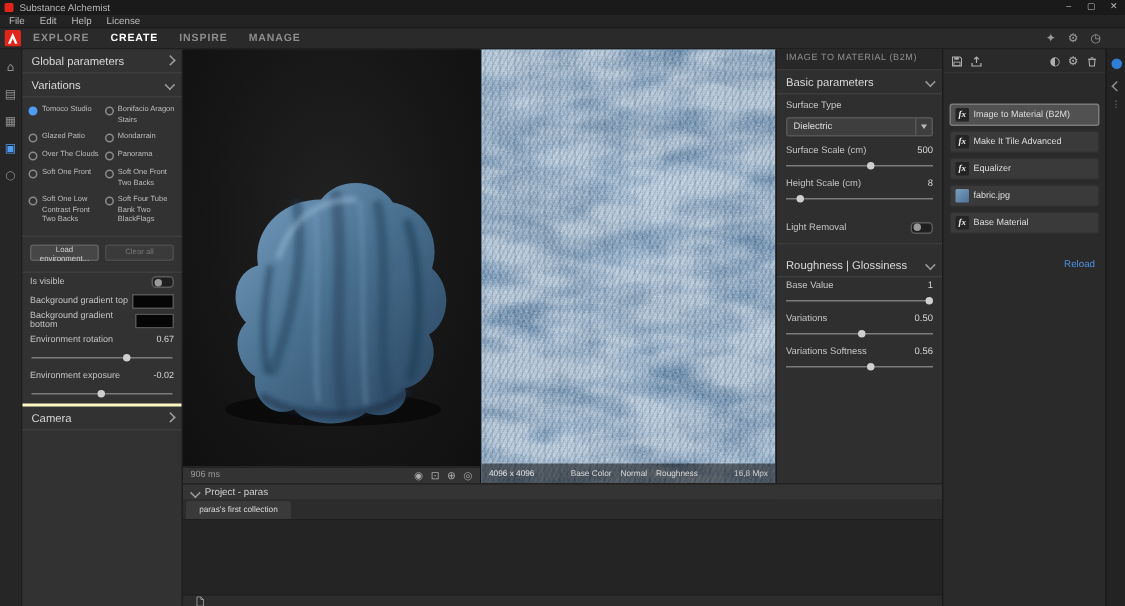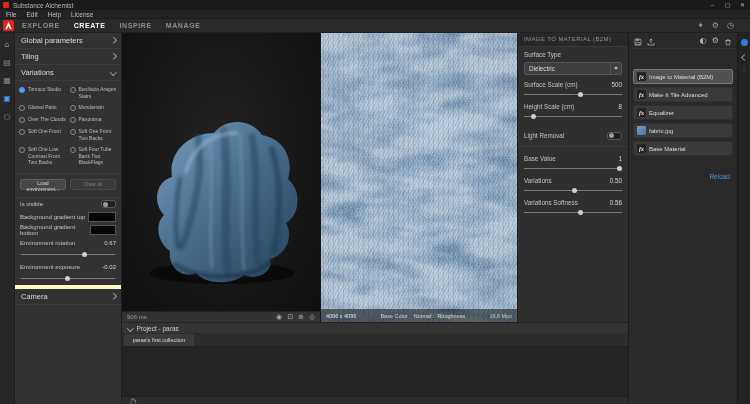--- a/index.html
+++ b/index.html
@@ -150,24 +150,20 @@
     <span class="lsi icf active">▣</span>
     <span class="lsi icf">○</span>
   </div>
 
   <div class="abs leftpanel">
     <div class="sec">
       <span>Global parameters</span>
         <i class="chev r"></i>
     </div>
     <div class="sec">
-      <span>Tiling</span>
-        <i class="chev r"></i>
-    </div>
-    <div class="sec">
       <span>Variations</span>
         <i class="chev d"></i>
     </div>
 
     <div class="radiogrid">
       <label class="ritem">
           <span class="radio sel"></span>
           <span class="rlabel">Tomoco Studio</span>
         </label>
       <label class="ritem">
@@ -235,21 +231,21 @@
       </div>
 
     <div class="prow lp">
       <span>Environment exposure</span>
       <span class="pval">-0.02</span>
     </div>
     <div class="slider">
         <span class="knob" style="left:47%;"></span>
       </div>
 
-    <div class="sec" style="border-top:4px solid #fef9c3;">
+    <div class="sec" style="border-top:2px solid #fef9c3;">
       <span>Camera</span>
         <i class="chev r"></i>
     </div>
   </div>
 
   <div class="abs viewport">
     <svg width="160" height="210" viewBox="0 0 160 210" style="position:absolute;left:18px;top:46px;">
       <defs>
         <linearGradient id="clothG" x1="0" y1="0" x2="1" y2="1">
           <stop offset="0" stop-color="#7aa0c2"></stop>
@@ -316,20 +312,24 @@
         <span>Normal</span>
         <span>Roughness</span>
       </span>
       <span class="sz">16,8 Mpx</span>
     </div>
   </div>
 
   <div class="abs rightpanel">
     <div class="rphead">IMAGE TO MATERIAL (B2M)</div>
 
+    <div class="sec">
+      <span>Basic parameters</span>
+        <i class="chev d"></i>
+    </div>
 
     <div class="plabel">Surface Type</div>
     <div class="dd">
       <span>Dielectric</span>
       <span class="ddcaret"></span>
     </div>
 
     <div class="prow rp">
       <span>Surface Scale (cm)</span>
       <span class="pval">500</span>
@@ -347,20 +347,24 @@
       </div>
 
     <div class="sp6"></div>
     <div class="prow rp" style="height:13px;">
       <span>Light Removal</span>
       <span class="toggle"></span>
     </div>
     <div class="divline"></div>
 
     <div class="sp6"></div>
+    <div class="sec">
+      <span>Roughness | Glossiness</span>
+        <i class="chev d"></i>
+    </div>
 
     <div class="prow rp">
       <span>Base Value</span>
       <span class="pval">1</span>
     </div>
     <div class="slider">
         <span class="knob" style="left:calc(100% - 5px);"></span>
       </div>
 
     <div class="prow rp">

